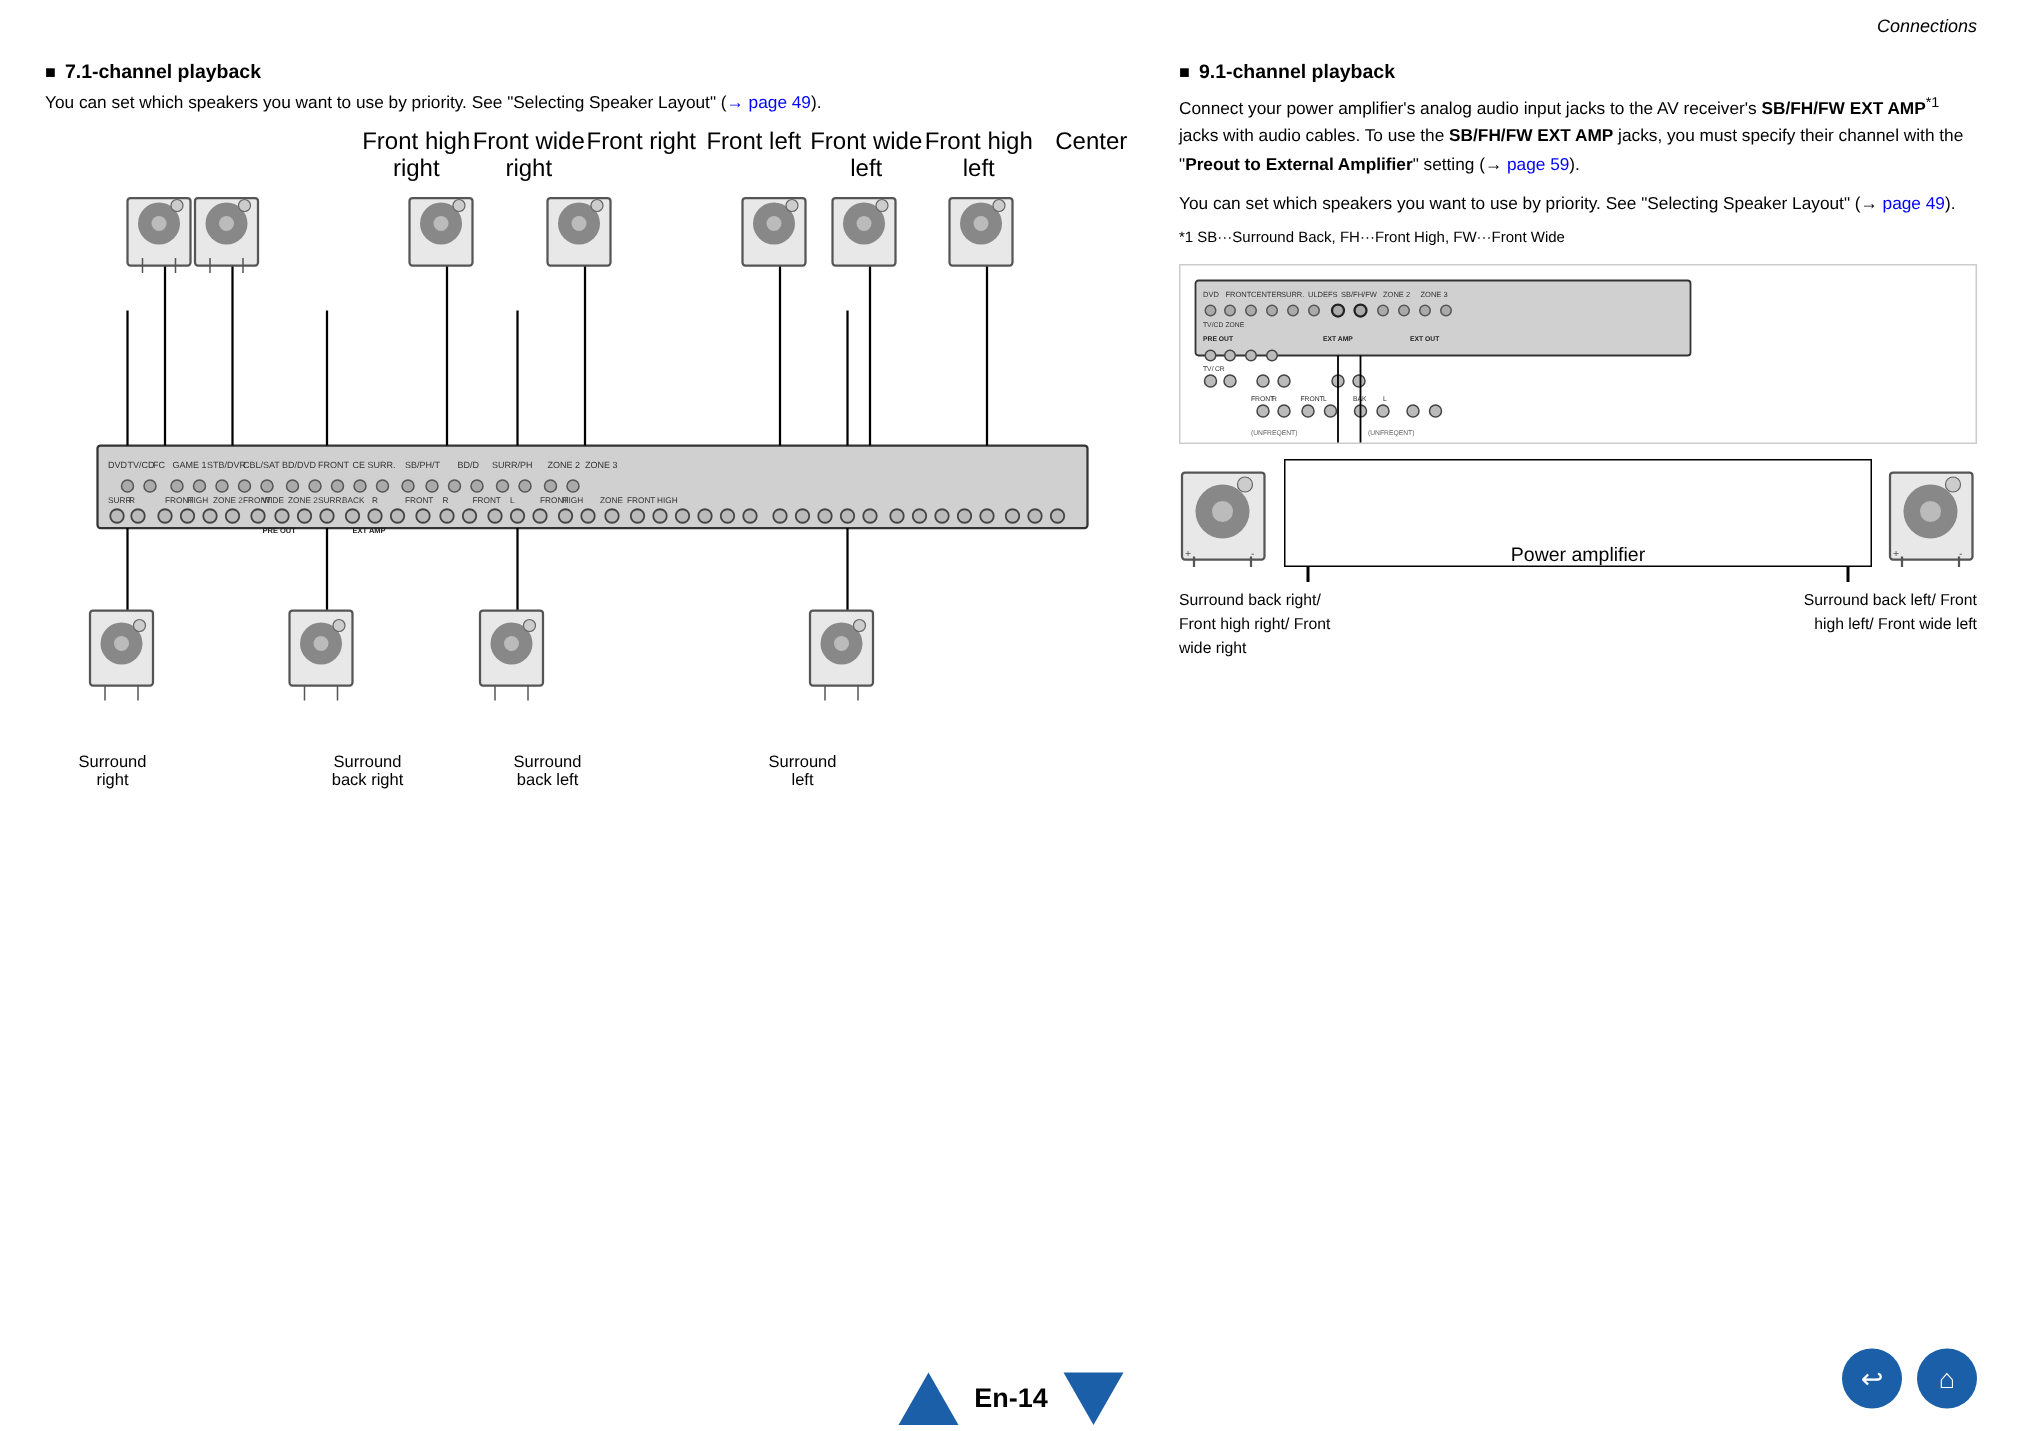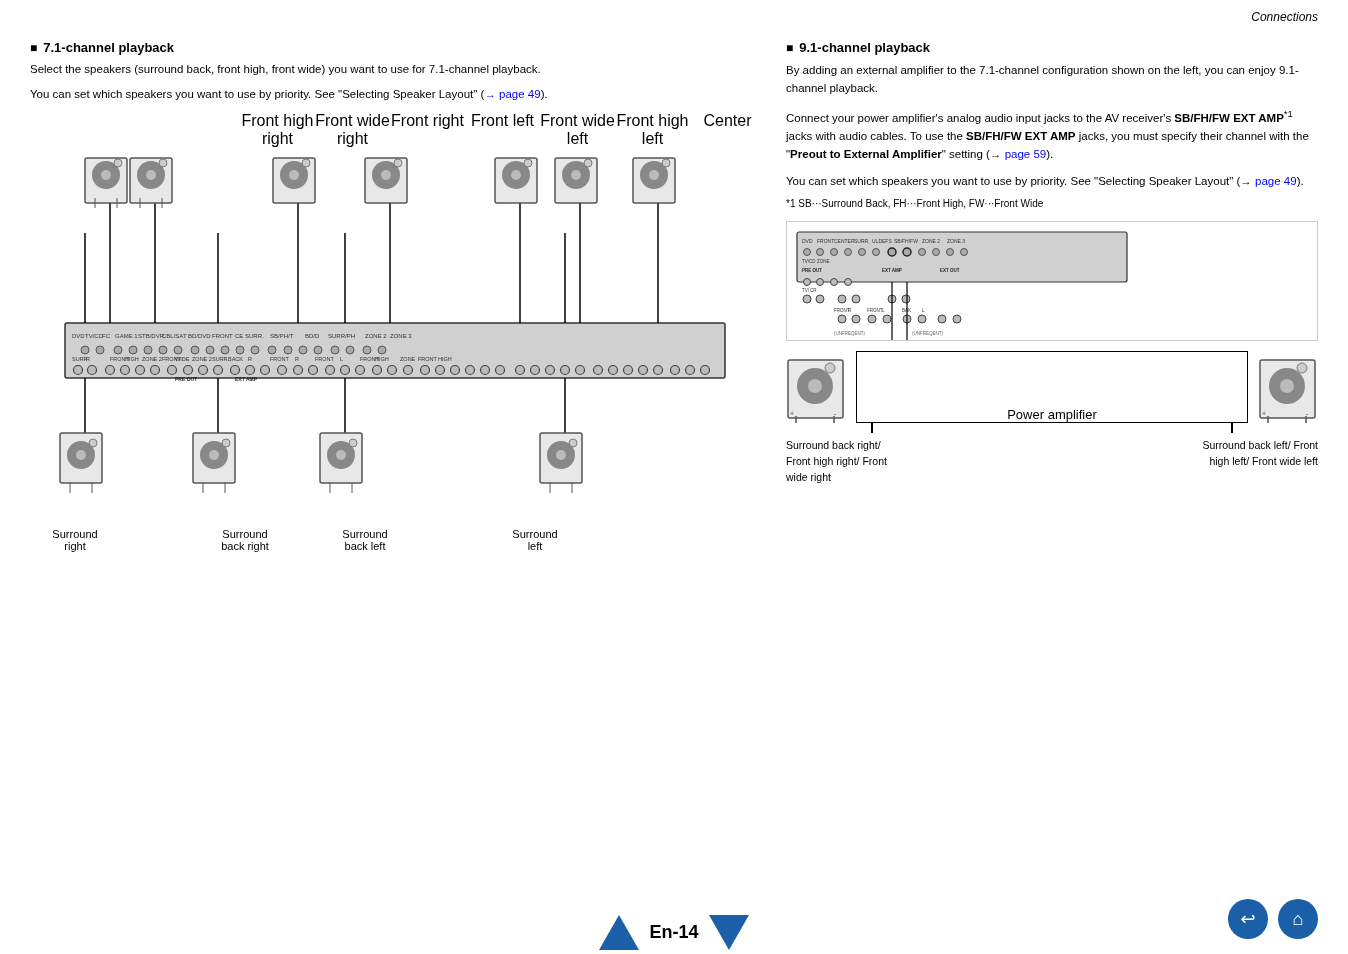--- a/index.html
+++ b/index.html
@@ -143,23 +143,20 @@
 
   <div class="header-right">
     <em>Connections</em>
   </div>
 
   <div class="columns">
 
     <div class="left-col">
       <div class="section-title">
         <span>7.1-channel playback</span>
-      </div>
-      <div class="desc-text">
-        <span>Select the speakers (surround back, front high, front wide) you want to use for 7.1-channel playback.</span>
       </div>
       <div class="desc-text">
         You can set which speakers you want to use by priority. See "Selecting Speaker Layout" (<a class="link-blue" href="#">→ page 49</a>).
       </div>
 
       <div style="display:flex; justify-content:flex-end; padding:0 5px; font-size:16px; margin-bottom:3px;">
         <div style="width:75px;text-align:center;">Front high<br>right</div>
         <div style="width:75px;text-align:center;">Front wide<br>right</div>
         <div style="width:75px;text-align:center;">Front right</div>
         <div style="width:75px;text-align:center;">Front left</div>
@@ -380,23 +377,20 @@
           <div style="width:80px;text-align:center;margin-left:80px;">Surround<br>left</div>
         </div>
       </div>
     </div>
 
     <div class="right-col">
       <div class="section-title">
         <span>9.1-channel playback</span>
       </div>
 
-      <div class="right-desc">
-        <span>By adding an external amplifier to the 7.1-channel configuration shown on the left, you can enjoy 9.1-channel playback.</span>
-      </div>
 
       <div class="right-desc">
         Connect your power amplifier's analog audio input jacks to the AV receiver's <strong>SB/FH/FW EXT AMP</strong><sup>*1</sup> jacks with audio cables. To use the <strong>SB/FH/FW EXT AMP</strong> jacks, you must specify their channel with the "<strong>Preout to External Amplifier</strong>" setting (→ <a href="#" class="link-blue">page 59</a>).
       </div>
 
       <div class="right-desc">
         You can set which speakers you want to use by priority. See "Selecting Speaker Layout" (→ <a href="#" class="link-blue">page 49</a>).
       </div>
 
       <div class="footnote">

